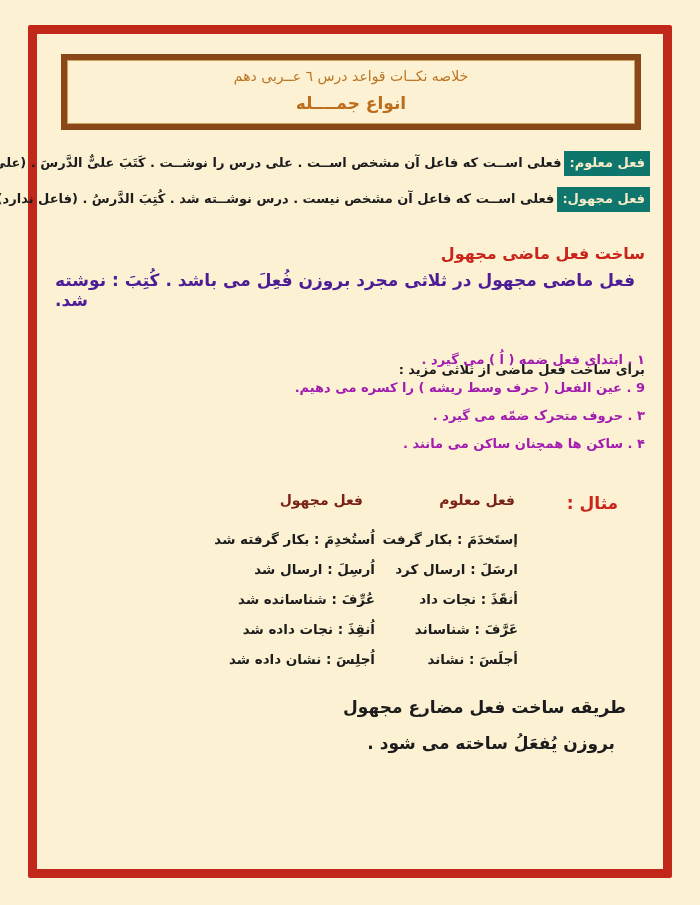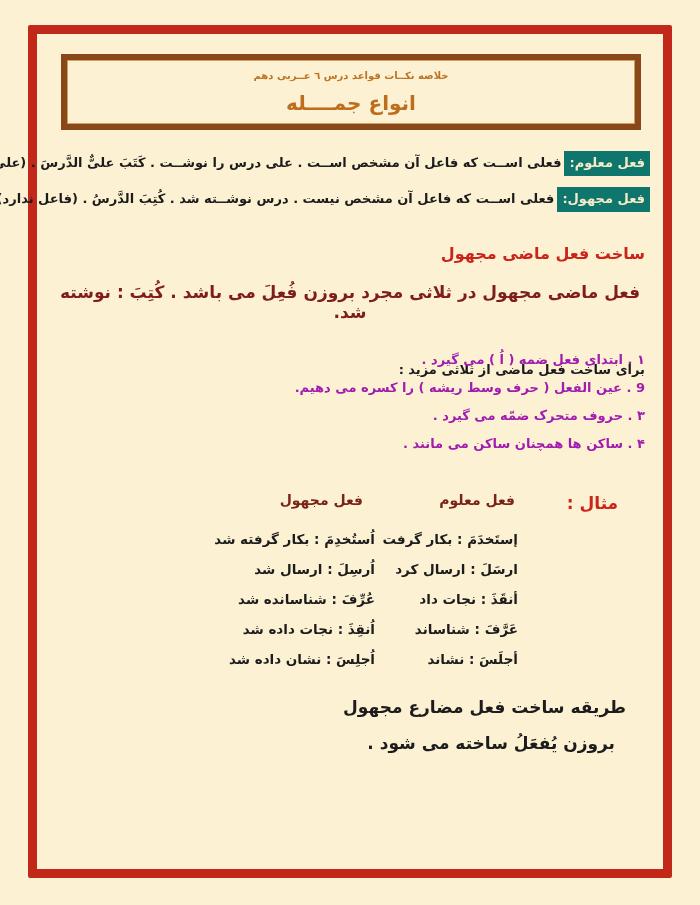--- a/index.html
+++ b/index.html
@@ -35,27 +35,27 @@
   .header-inner{
     box-sizing:border-box;
     height:100%;
     border:1px solid #c8a25f;
     margin:0;
     padding:7px 4px 4px 4px;
     text-align:center;
   }
   .header-subtitle{
     color:#bd7524;
-    font-size:10px;
-    font-weight:bold;
+    font-size:14px;
+    font-weight:normal;
     line-height:16px;
   }
   .header-title{
     color:#bc6d1d;
-    font-size:20px;
+    font-size:17px;
     font-weight:bold;
     line-height:26px;
     margin-top:6px;
   }
   
   .def-row{
     position:absolute;
     right:50px;left:55px;
     text-align:right;
     font-size:13px;
@@ -77,23 +77,23 @@
   .section-heading{
     position:absolute;
     top:244px;right:55px;left:55px;
     text-align:right;
     color:#c9251a;
     font-size:16px;
     font-weight:bold;
   }
   .intro-line{
     position:absolute;
-    top:282px;right:55px;left:55px;
-    text-align:center;
-    color:#7f1d1d;
+    top:270px;right:55px;left:55px;
+    text-align:left;
+    color:#4c1d95;
     font-size:17px;
     font-weight:bold;
   }
   .steps-heading{
     position:absolute;
     top:323px;right:55px;left:55px;
     text-align:right;
     color:#1c1c1c;
     font-size:13px;
     font-weight:bold;

